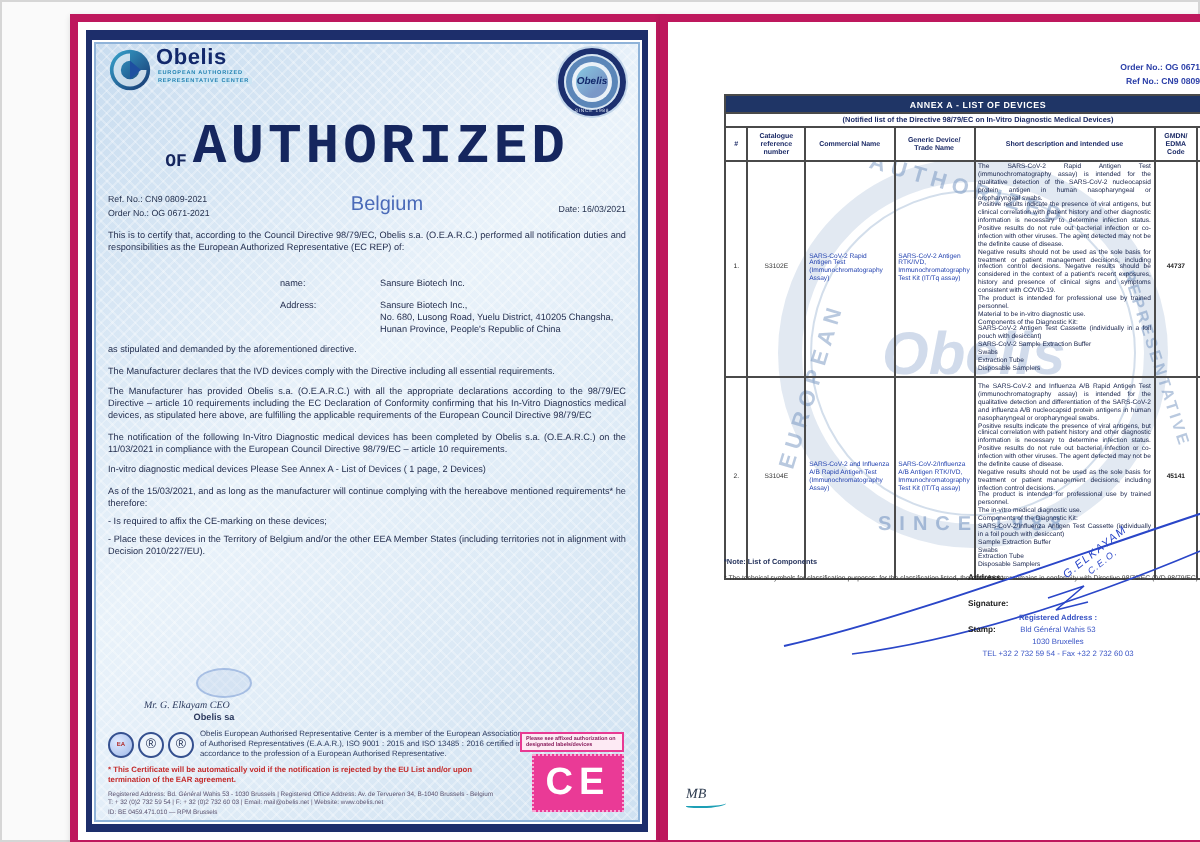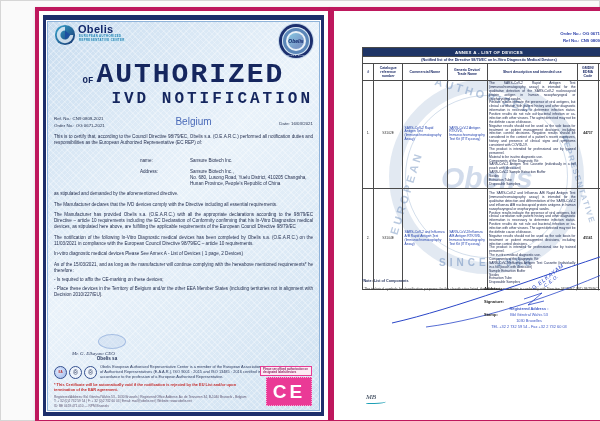--- a/index.html
+++ b/index.html
@@ -81,21 +81,21 @@
   .siglabels{position:absolute;left:150px;top:276px;z-index:3;font-size:4.1px;font-weight:bold;color:#222;line-height:1;}
   .siglabels div{margin-bottom:9px;}
   .sig-svg{position:absolute;left:40px;top:236px;z-index:2;}
   .signer{position:absolute;left:196px;top:262px;transform:rotate(-38deg);color:#2a46c8;font-style:italic;z-index:3;text-align:center;}
   .signer .nm{font-size:5.6px;letter-spacing:.8px;}
   .signer .tt{font-size:4.6px;letter-spacing:.6px;}
   .addrblock{position:absolute;left:112px;top:295px;width:166px;text-align:center;color:#3a55c5;z-index:3;}
   .addrblock .co{font-size:7.6px;color:#2a46c8;}
   .addrblock .l{font-size:3.9px;line-height:1.5;}
   .addrblock .l.b{font-weight:bold;}
-  .initials{position:absolute;left:32px;bottom:16px;z-index:3;}
+  .initials{position:absolute;left:9px;bottom:16px;z-index:3;}
   .initials .mb{font-size:7px;font-style:italic;font-family:"Liberation Serif",serif;color:#2c3a4e;}
   .initials .swoosh{width:20px;height:3px;border-bottom:1.5px solid #1d9fb5;border-radius:0 0 60% 20%;margin-top:-1px;}
   
   .wm{position:absolute;left:55px;top:68px;width:195px;height:195px;z-index:1;pointer-events:none;}
   .wm .ring{position:absolute;inset:0;border-radius:50%;border:12px solid rgba(110,145,190,.20);}
   .wm .ring2{position:absolute;inset:16px;border-radius:50%;border:1px solid rgba(110,145,190,.30);}
   .wm span{position:absolute;color:rgba(100,135,185,.45);font-weight:bold;}
   .wm .w-top{top:10px;left:44px;transform:rotate(16deg);font-size:11px;letter-spacing:3px;}
   .wm .w-left{top:108px;left:-26px;transform:rotate(-73deg);font-size:11px;letter-spacing:3px;}
   .wm .w-right{top:96px;right:-40px;transform:rotate(72deg);font-size:8px;letter-spacing:1.5px;}
@@ -138,21 +138,20 @@
               </div>
             <div class="since">SINCE 1988</div>
           </div>
         </div>
 
         <div class="title-block">
           <div class="title-row">
             <span class="title-of">OF</span>
             <span class="title-main">AUTHORIZED</span>
           </div>
-          <div class="title-sub">IVD NOTIFICATION</div>
         </div>
 
         <div class="meta-row">
           <div class="meta-left">
             <div>Ref. No.: CN9 0809-2021</div>
             <div>Order No.: OG 0671-2021</div>
           </div>
           <div class="meta-country">Belgium</div>
           <div class="meta-date">Date: 16/03/2021</div>
         </div>

